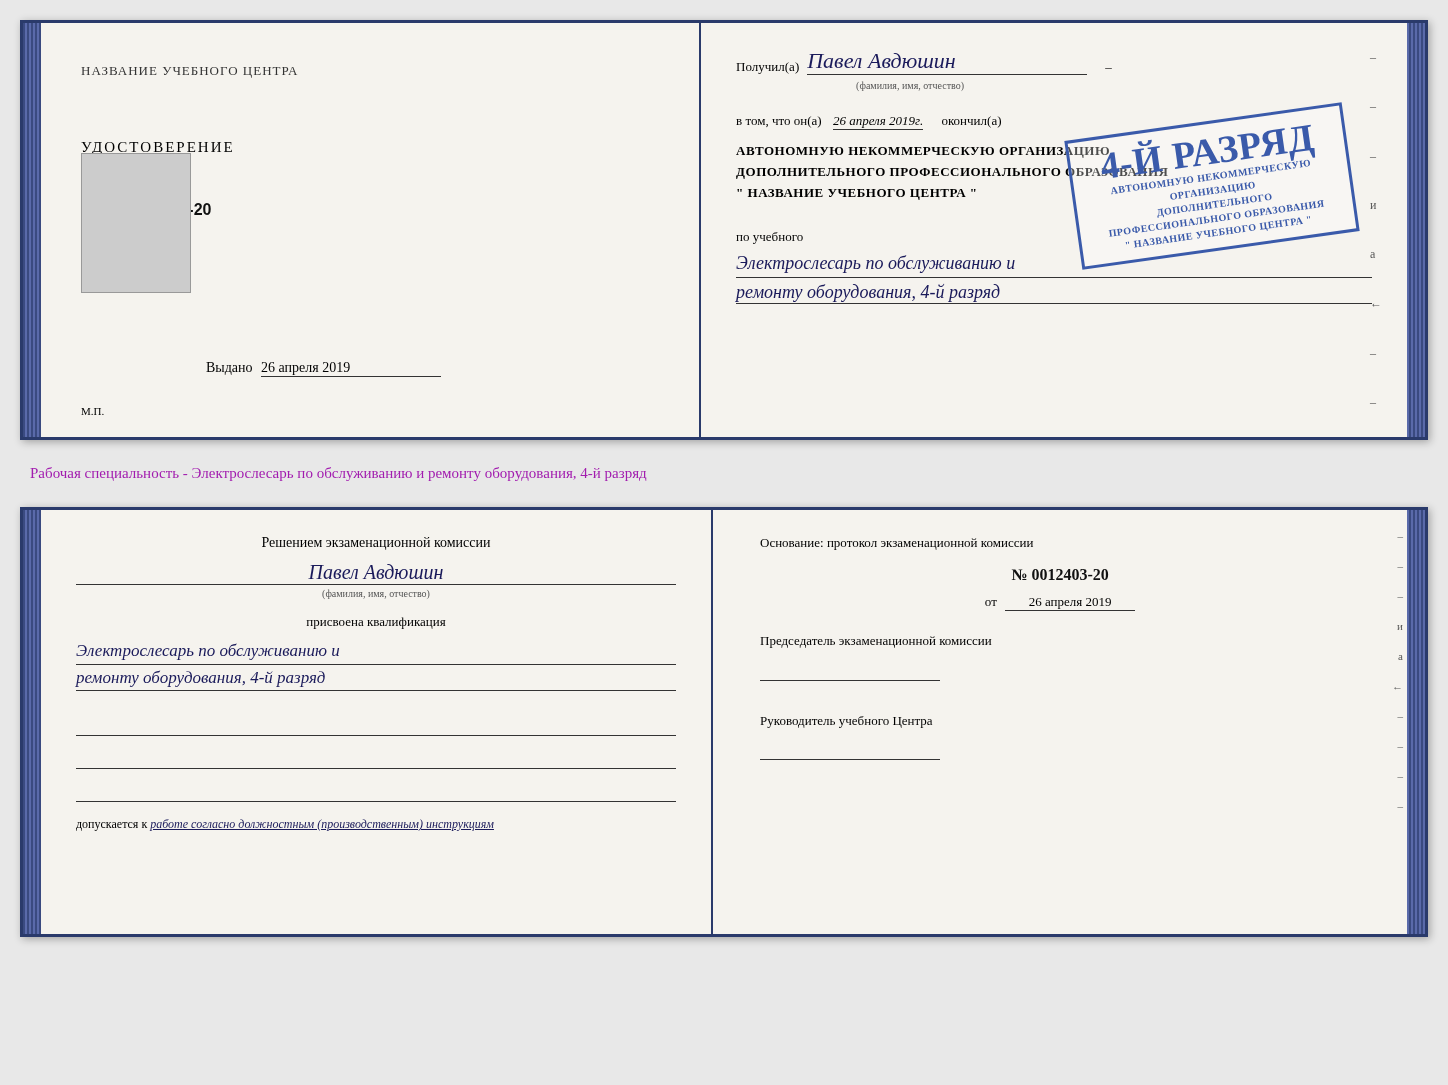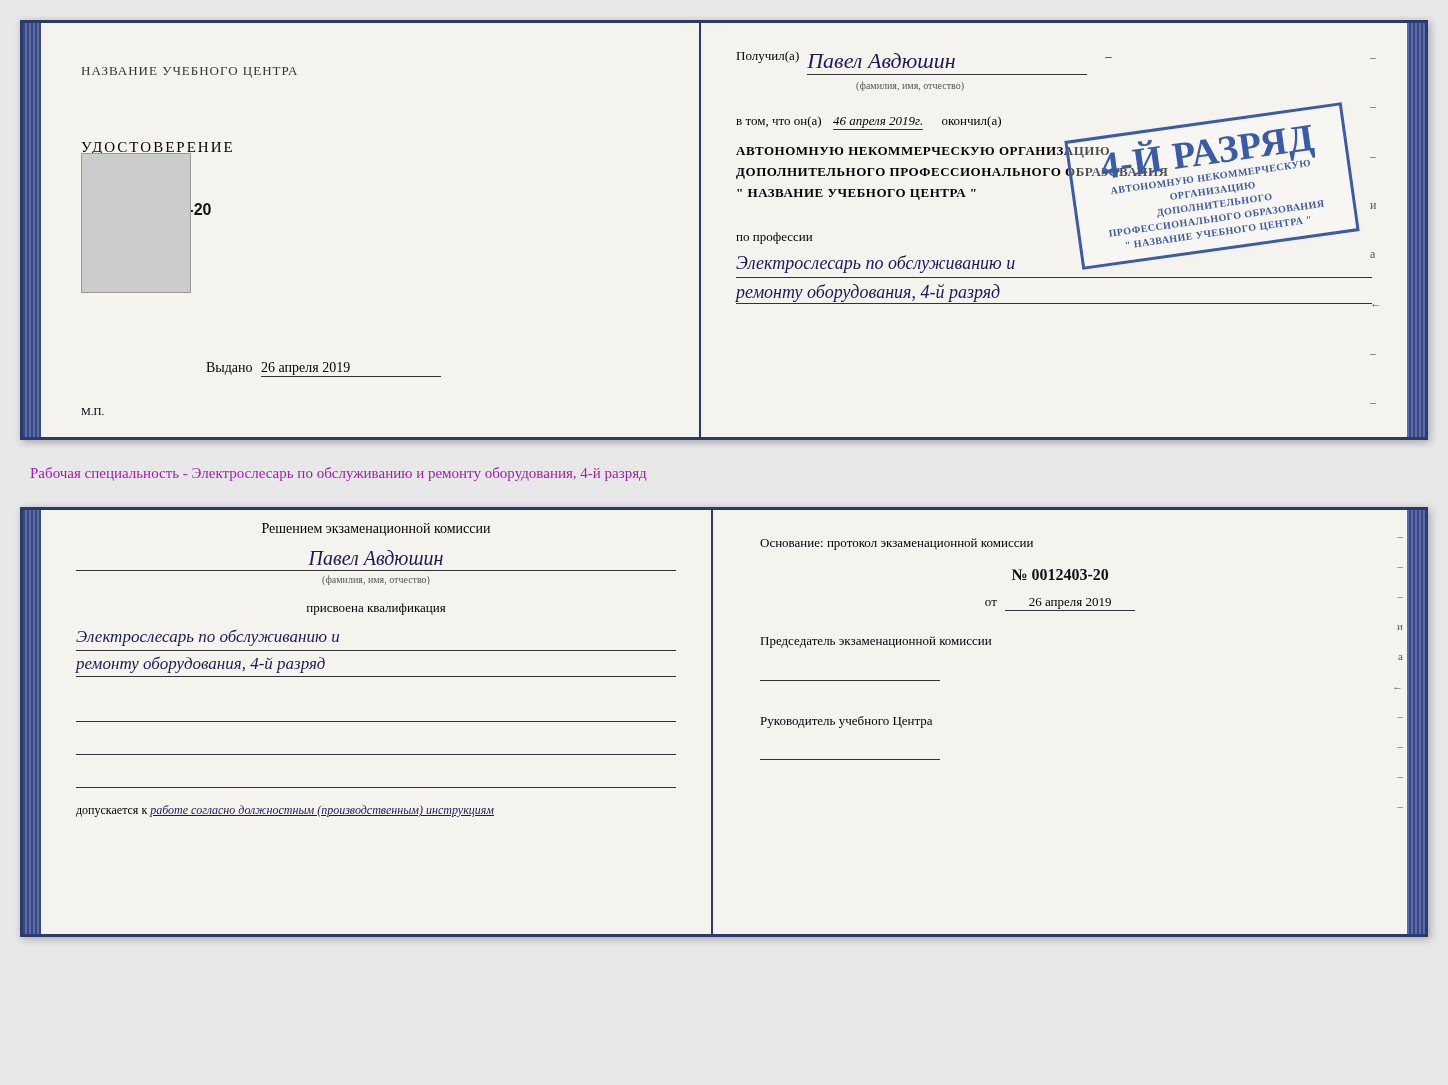--- a/index.html
+++ b/index.html
@@ -128,21 +128,21 @@
       bottom: 20px;
       left: 40px;
       font-size: 11px;
     }
 
     
     .recipient-line {
       font-size: 13px;
       margin-bottom: 5px;
       display: flex;
-      align-items: flex-start;
+      align-items: flex-end;
       gap: 8px;
       flex-wrap: nowrap;
     }
 
     .recipient-name {
       font-family: 'Georgia', serif;
       font-size: 22px;
       font-style: italic;
       color: #1a1a5a;
       border-bottom: 1px solid #333;
@@ -269,21 +269,21 @@
       border: 3px solid #2a3a6b;
       background: #f5f3ee;
       position: relative;
       box-shadow: 2px 2px 8px rgba(0,0,0,0.3);
       min-height: 430px;
     }
 
     .bottom-left-page {
       flex: 1;
       border-right: 2px solid #2a3a6b;
-      padding: 11px 35px;
+      padding: 25px 35px;
     }
 
     .bottom-right-page {
       flex: 1;
       padding: 25px 47px;
     }
 
     .commission-title {
       font-size: 14px;
       text-align: center;
@@ -481,41 +481,41 @@
         <span style="font-size:13px;white-space:nowrap;">Получил(а)</span>
         <span class="recipient-name">
           <span>Павел Авдюшин</span>
         </span>
         <span style="margin-left:10px;">–</span>
       </div>
       <span class="small-hint" style="text-align:left; margin-left:120px; margin-bottom:10px;">(фамилия, имя, отчество)</span>
 
       <div class="in-that-line">
         <span>в том, что он(а)</span>
-        <span class="date-underline" style="font-style:italic; margin-left:8px; margin-right:15px;">46 апреля 2019г.</span>
+        <span class="date-underline" style="font-style:italic; margin-left:8px; margin-right:15px;">26 апреля 2019г.</span>
         <span>окончил(а)</span>
       </div>
 
       <div class="org-stamp-area">
         <div class="org-text-block">
           <div>АВТОНОМНУЮ НЕКОММЕРЧЕСКУЮ ОРГАНИЗАЦИЮ</div>
           <div>ДОПОЛНИТЕЛЬНОГО ПРОФЕССИОНАЛЬНОГО ОБРАЗОВАНИЯ</div>
           <div>" НАЗВАНИЕ УЧЕБНОГО ЦЕНТРА "</div>
         </div>
 
         <div class="stamp-overlay">
           <span class="stamp-big-num">4-й разряд</span>
           <span style="font-size:10px; display:block;">АВТОНОМНУЮ НЕКОММЕРЧЕСКУЮ ОРГАНИЗАЦИЮ</span>
           <span style="font-size:10px; display:block;">ДОПОЛНИТЕЛЬНОГО ПРОФЕССИОНАЛЬНОГО ОБРАЗОВАНИЯ</span>
           <span style="font-size:10px; display:block;">" НАЗВАНИЕ УЧЕБНОГО ЦЕНТРА "</span>
         </div>
       </div>
 
       <div class="profession-section" style="margin-top:25px;">
-        <div class="profession-label">по профессии</div>
+        <div class="profession-label">по учебного</div>
         <div class="profession-text">
           <span>Электрослесарь по обслуживанию и</span>
         </div>
         <span class="profession-text-line2">ремонту оборудования, 4-й разряд</span>
       </div>
 
       <div class="right-dashes">
         <span class="right-dash-item">–</span>
         <span class="right-dash-item">–</span>
         <span class="right-dash-item">–</span>

